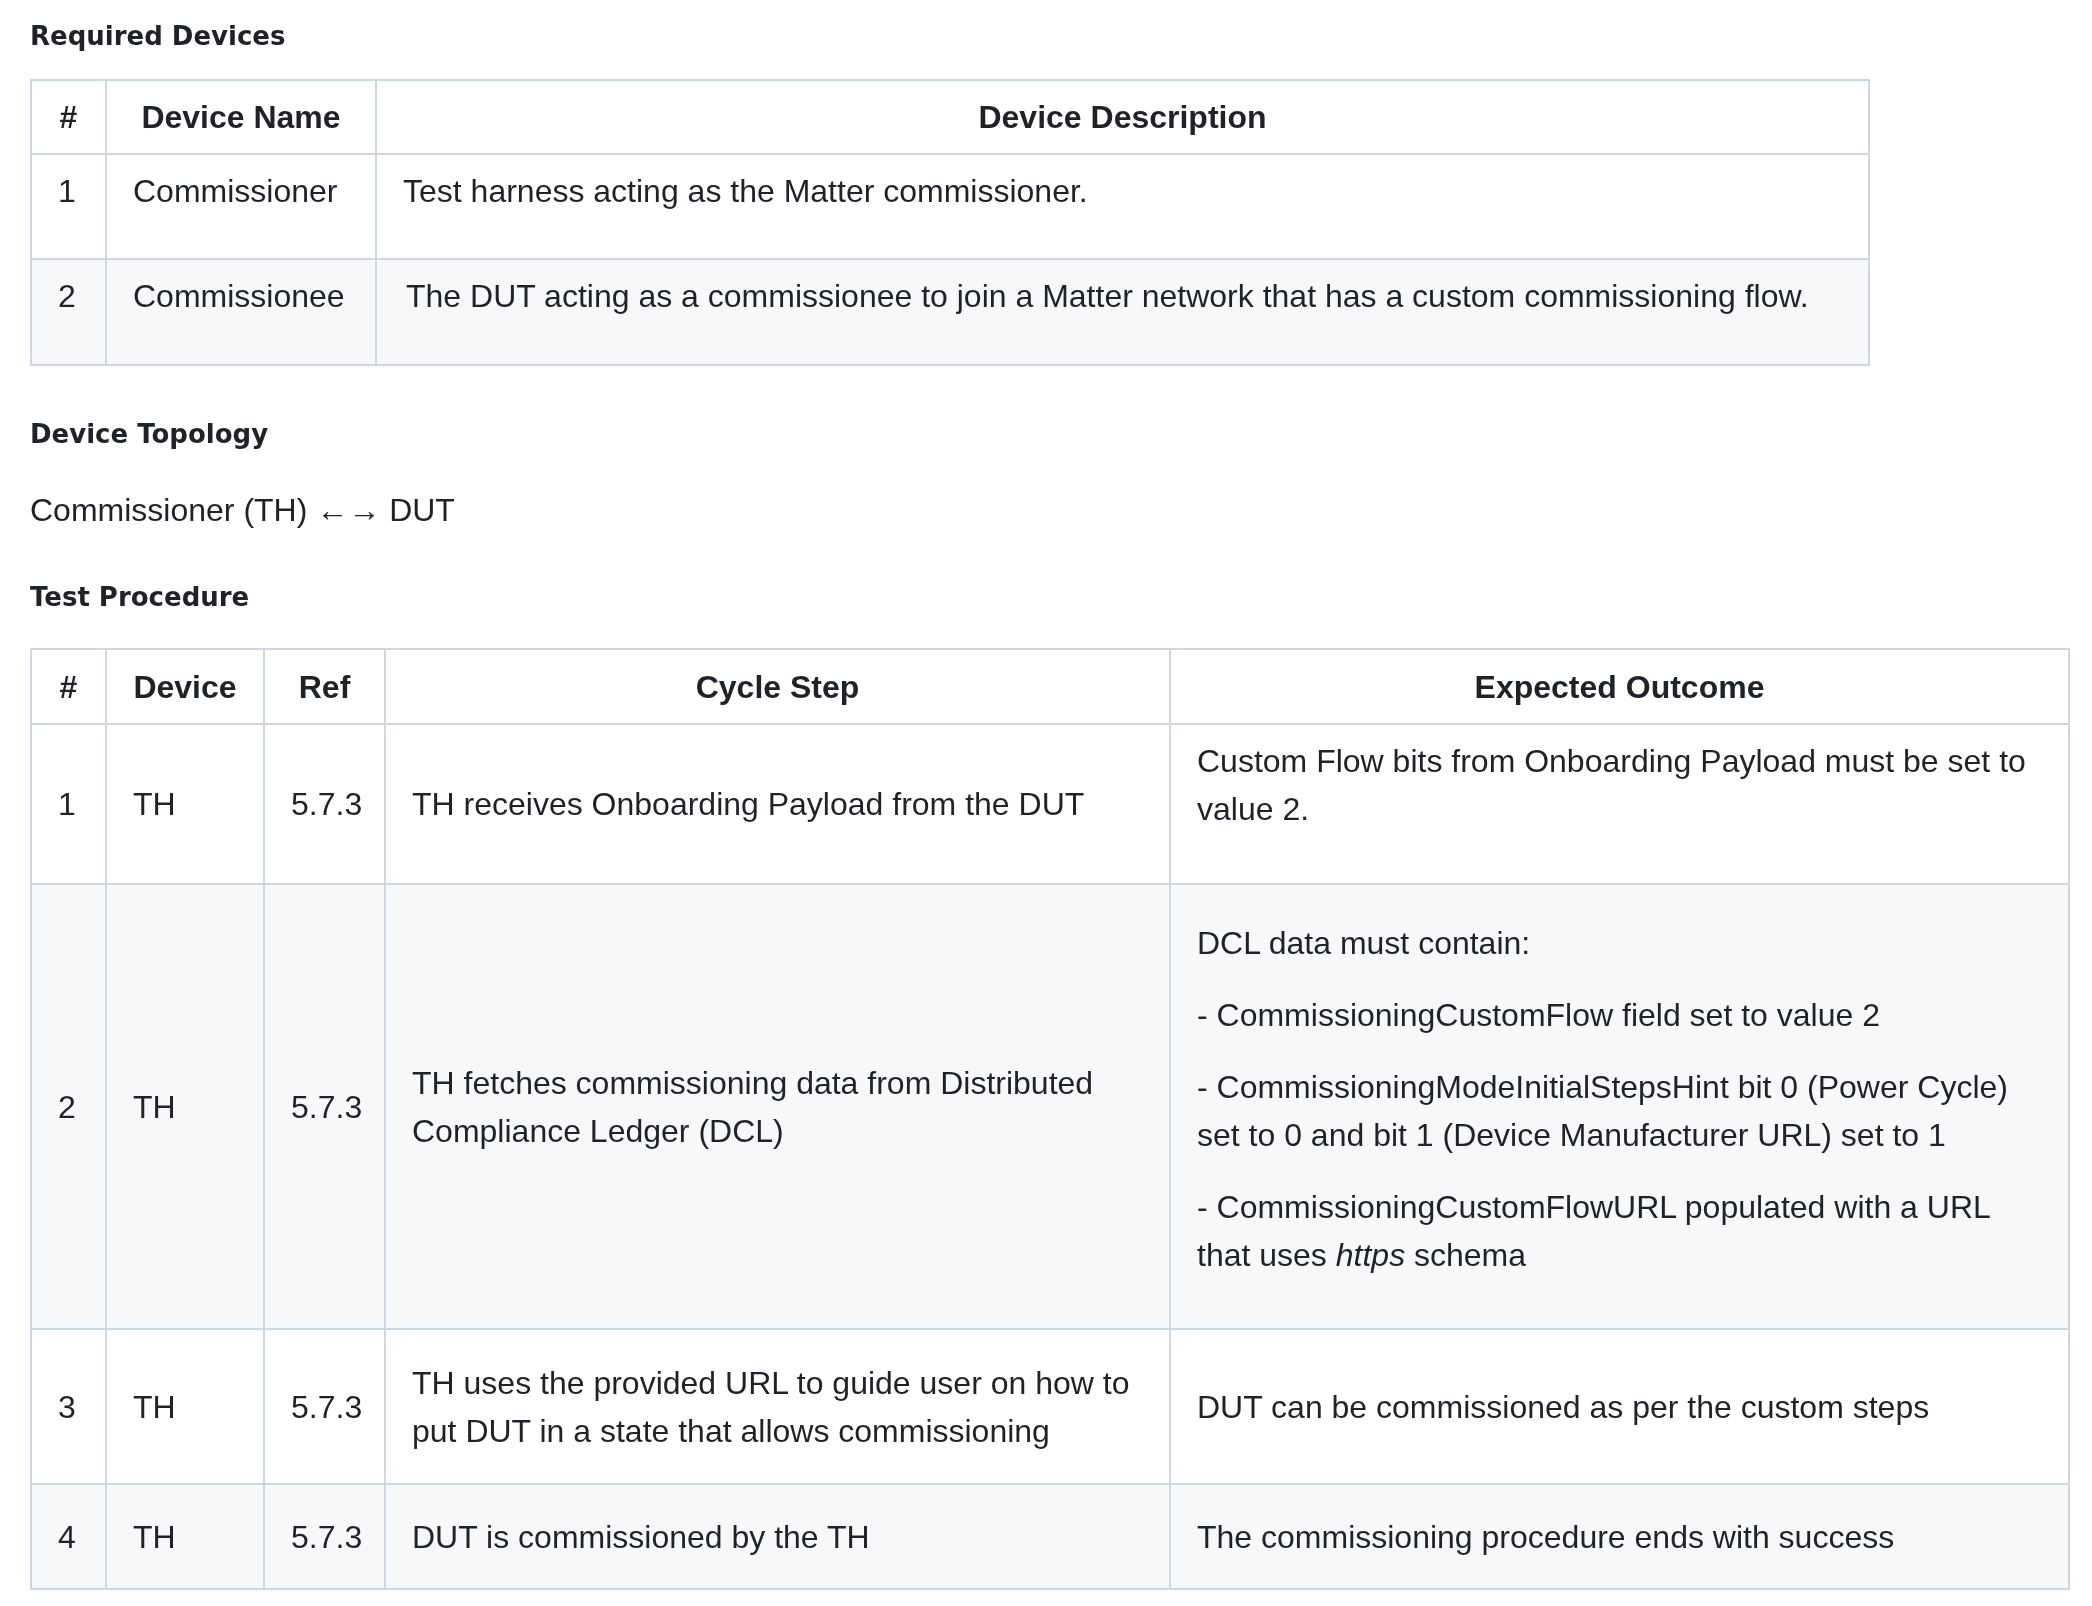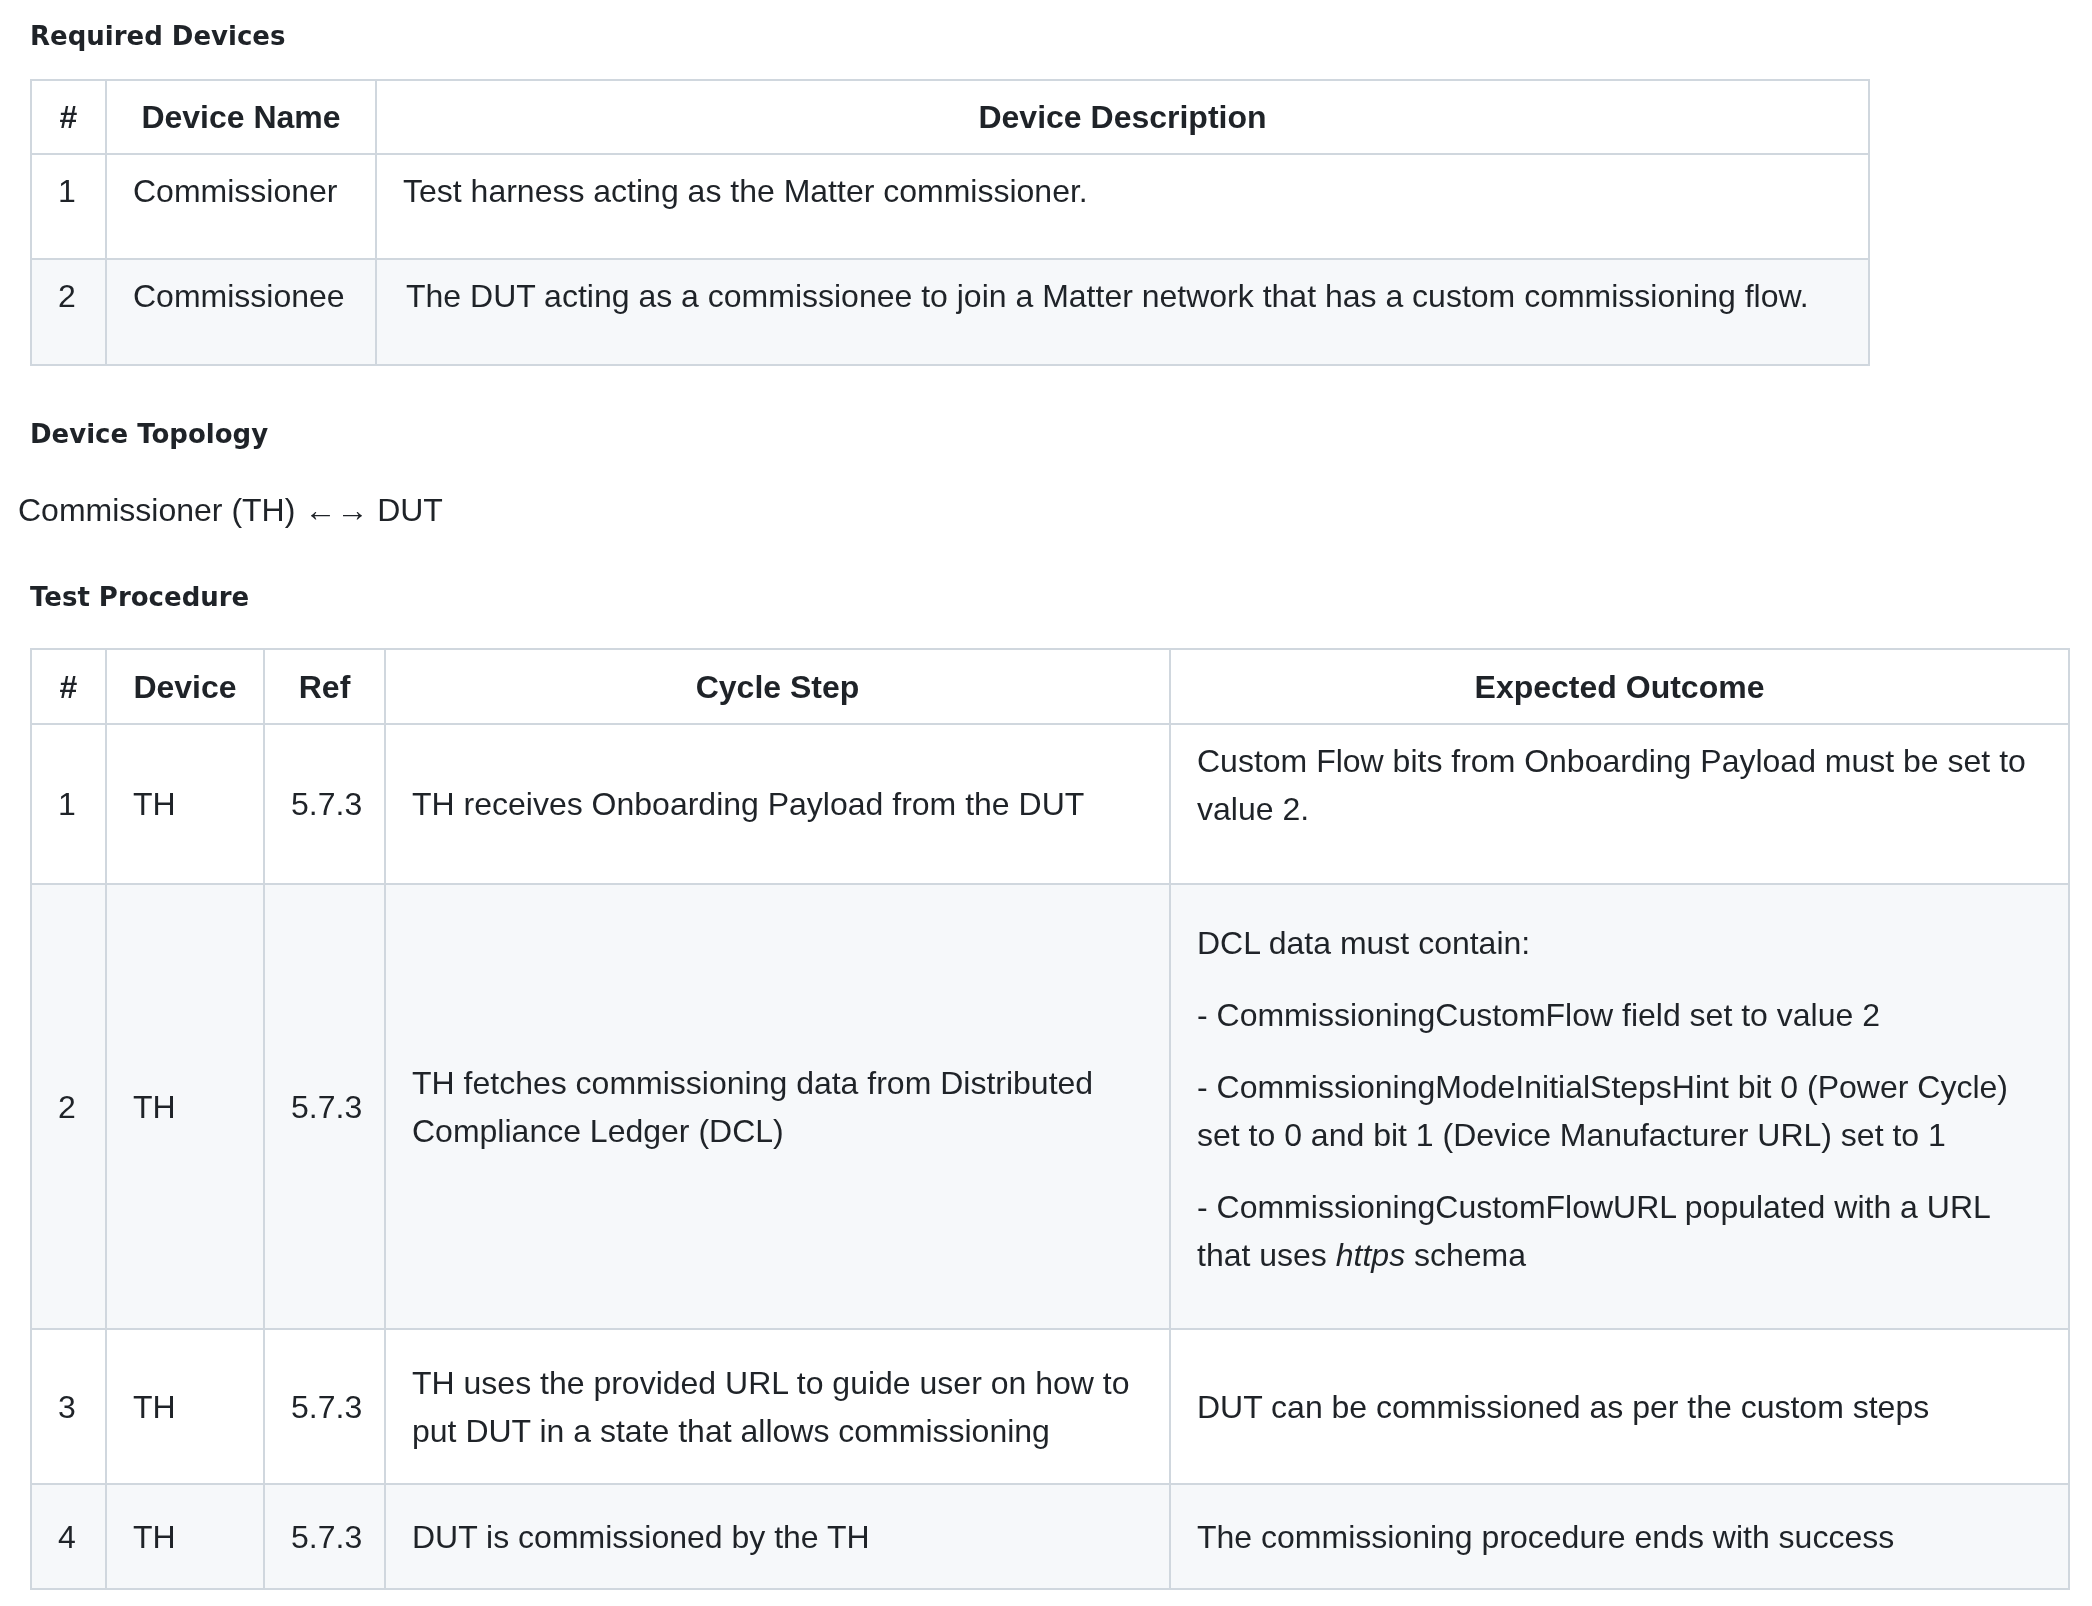--- a/index.html
+++ b/index.html
@@ -18,21 +18,21 @@
     position: absolute; left: 30px; border-collapse: collapse;
     table-layout: fixed;
   }
   th, td {
     border: 2px solid #d0d7de; padding: 12px 26px; vertical-align: middle;
   }
   th { font-weight: bold; text-align: center; background: #ffffff; }
   tbody tr:nth-child(odd) td { background: #ffffff; }
   tbody tr:nth-child(even) td { background: #f6f8fa; }
   .topology {
-    position: absolute; left: 18px; top: 486px; margin: 0;
+    position: absolute; left: 30px; top: 486px; margin: 0;
     font-size: 32px; line-height: 48px;
   }
   .cell-text { display: block; }
   .para { display: block; margin: 0 0 24px 0; }
   .para:last-child { margin-bottom: 0; }
   em { font-style: italic; }
 </style>
 </head>
 <body>
 

